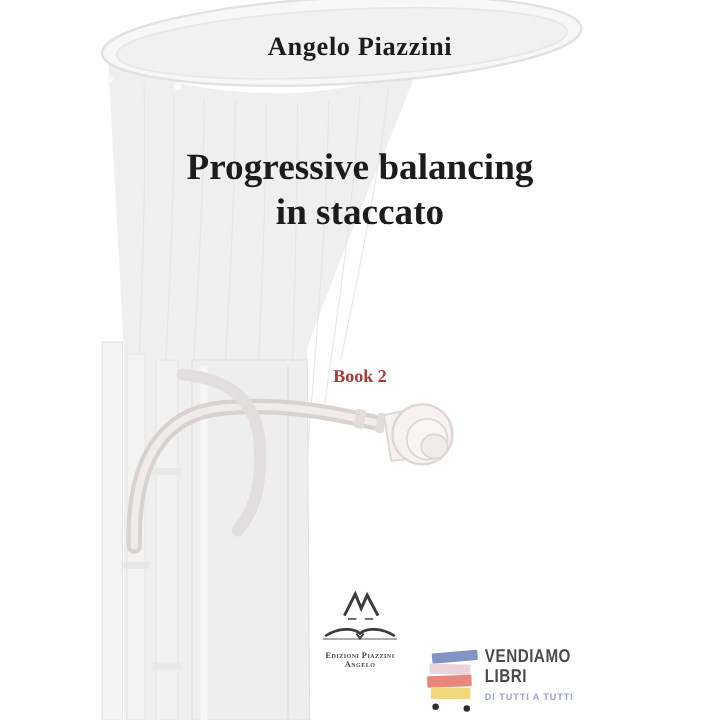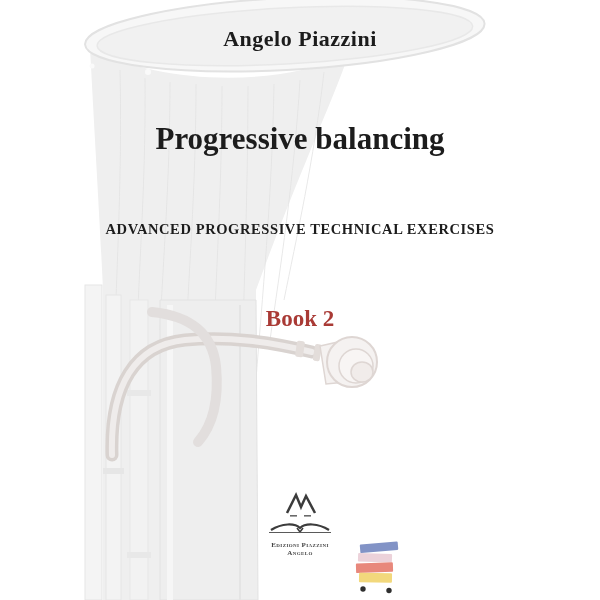--- a/index.html
+++ b/index.html
@@ -9,21 +9,21 @@
     background:#ffffff;
     overflow:hidden;
     font-family:"Liberation Serif", serif;
   }
   .bg-illustration{position:absolute;left:0;top:0;width:600px;height:600px;}
   .textlayer{position:absolute;left:0;width:600px;text-align:center;color:#1c1c1c;}
   .author{top:26px;font-size:22px;font-weight:bold;letter-spacing:0.5px;}
   .title{top:120px;font-size:31px;font-weight:bold;line-height:38px;}
   .subtitle{top:221px;font-size:14.5px;font-weight:bold;letter-spacing:0.6px;}
   .instrument{top:266px;font-size:13px;font-weight:bold;letter-spacing:1.2px;}
-  .volume{top:306px;font-size:23px;font-weight:bold;color:#a93a35;}
+  .volume{top:306px;font-size:15px;font-weight:bold;color:#a93a35;}
   .publisher{
     position:absolute;left:250px;top:492px;width:100px;
     text-align:center;color:#454545;
   }
   .publisher .pub-name{font-size:7px;font-weight:bold;letter-spacing:0.4px;margin-top:1px;font-variant:small-caps;}
   .publisher .pub-subname{font-size:7px;font-weight:bold;letter-spacing:0.4px;font-variant:small-caps;}
   .seller{
     position:absolute;left:352px;top:538px;width:210px;height:60px;
     font-family:"Liberation Sans", sans-serif;
   }
@@ -92,23 +92,23 @@
       <circle cx="352" cy="362" r="25" stroke-width="2"></circle>
       <circle cx="356" cy="366" r="17" stroke-width="1.5" fill="#f8f5f4"></circle>
       <ellipse cx="362" cy="372" rx="11" ry="10" stroke-width="1.5" fill="#f1ecea"></ellipse>
     </g>
   </svg>
 
   <div class="textlayer author">Angelo Piazzini</div>
 
   <div class="textlayer title">
     <div>Progressive balancing</div>
+    <div>in staccato</div>
   </div>
 
-  <div class="textlayer subtitle">ADVANCED PROGRESSIVE TECHNICAL EXERCISES</div>
 
 
   <div class="textlayer volume">Book 2</div>
 
   <div class="publisher">
     <svg width="100" height="44" viewBox="0 0 100 44" aria-hidden="true">
       <path d="M 37 21 L 46 3 L 51 15 L 56 4 L 65 21" fill="none" stroke="#3c3c3c" stroke-width="2.5" stroke-linejoin="miter"></path>
       <rect x="40" y="23" width="7" height="1.6" fill="#6a6a6a"></rect>
       <rect x="54" y="23" width="7" height="1.6" fill="#6a6a6a"></rect>
       <path d="M 21 38 C 32 31 45 31 50 36 C 55 31 68 31 79 38" fill="none" stroke="#3c3c3c" stroke-width="2.2"></path>
@@ -121,15 +121,20 @@
 
   <div class="seller">
     <svg class="icon" width="50" height="60" viewBox="0 0 50 60" aria-hidden="true">
       <rect x="8" y="5" width="38" height="8.5" rx="1" transform="rotate(-5 27 9)" fill="#8293c6"></rect>
       <rect x="6" y="15.5" width="34" height="8.5" rx="1" transform="rotate(2 23 20)" fill="#ecd2da"></rect>
       <rect x="4" y="25" width="37" height="9.5" rx="1" transform="rotate(-2 22 30)" fill="#e8887c"></rect>
       <rect x="7" y="35" width="33" height="9.5" rx="1" transform="rotate(1 23 40)" fill="#f2d87c"></rect>
       <circle cx="11" cy="51" r="2.7" fill="#2f2f2f"></circle>
       <circle cx="37" cy="52.5" r="2.7" fill="#2f2f2f"></circle>
     </svg>
+    <div class="words">
+      <div class="nm">VENDIAMO</div>
+      <div class="nm">LIBRI</div>
+      <div class="tag">DI TUTTI A TUTTI</div>
+    </div>
   </div>
 
 </div>
 
 </body></html>

